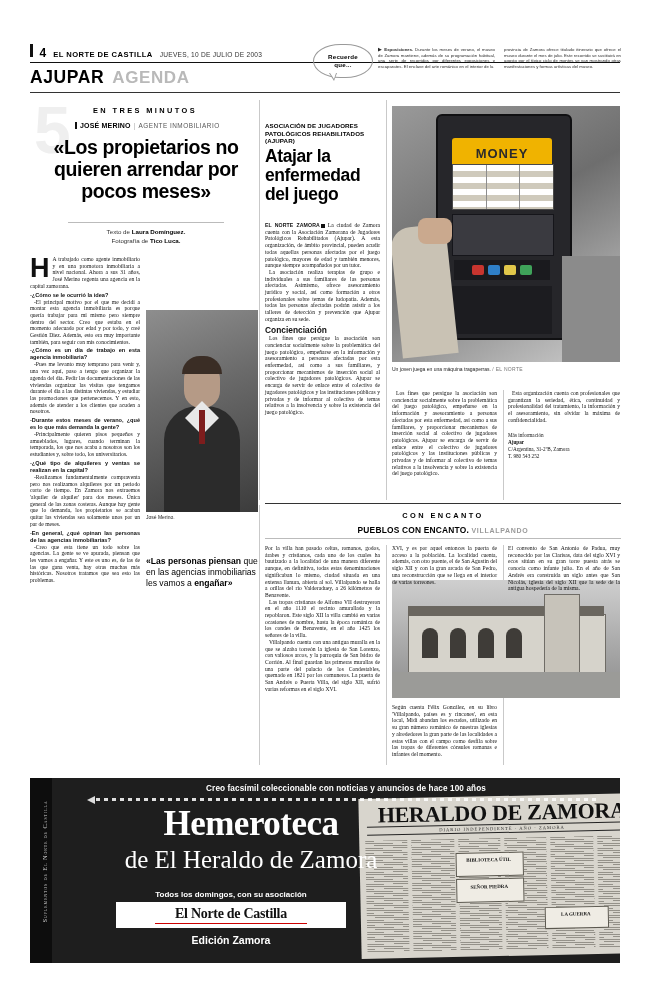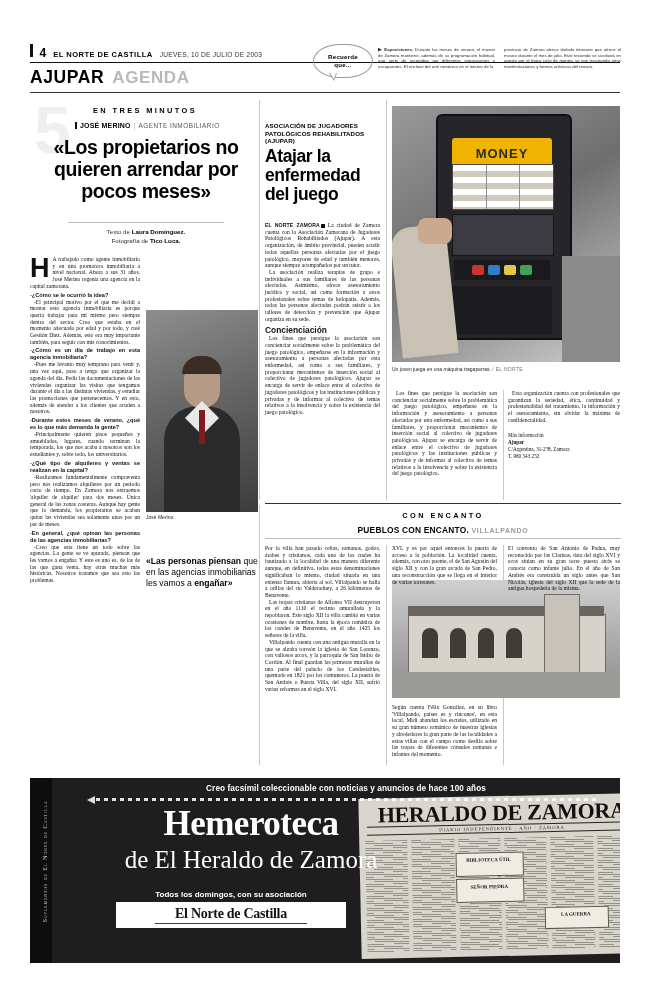--- a/index.html
+++ b/index.html
@@ -329,15 +329,16 @@
 
     <div class="ad-top">Creo facsímil coleccionable con noticias y anuncios de hace 100 años</div>
     <div class="ad-dash"></div>
     <div class="ad-h1">Hemeroteca</div>
     <div class="ad-h2">de El Heraldo de Zamora</div>
     <div class="ad-sun">Todos los domingos, con su asociación</div>
     <div class="ad-logo">
       <div class="lg">El Norte de Castilla</div>
       <div class="ul"></div>
     </div>
+    <div class="ad-edicion">Edición Zamora</div>
   </div>
 
 </div>
 
 </body></html>

